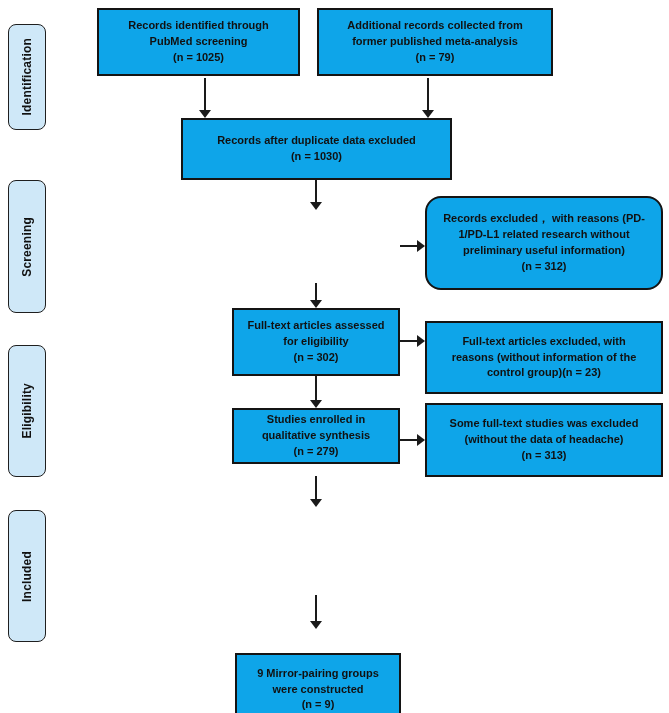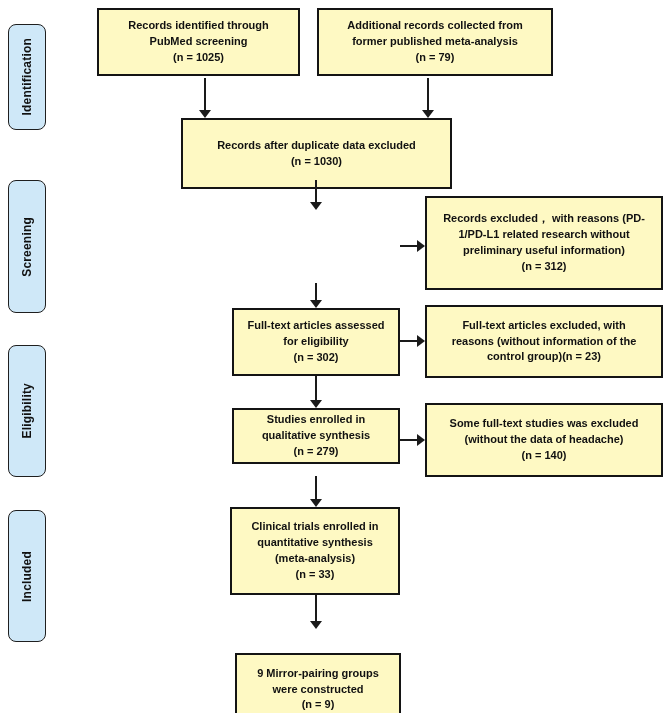--- a/index.html
+++ b/index.html
@@ -39,40 +39,40 @@
   }
   .stage-identification { top: 24px;  height: 106px; }
   .stage-screening      { top: 180px; height: 133px; }
   .stage-eligibility    { top: 345px; height: 132px; }
   .stage-included       { top: 510px; height: 132px; }
 
   
   .box {
     position: absolute;
     box-sizing: border-box;
-    background: #fef9c3;
+    background: #0ea5e9;
     border: 2px solid #141414;
     display: flex;
     align-items: center;
     justify-content: center;
     text-align: center;
     font-weight: 700;
     font-size: 11px;
     line-height: 1.45;
     color: #111;
     white-space: pre-line;
     padding: 19px 6px;
   }
   .box-pubmed             { left: 97px;  top: 8px;   width: 203px; height: 68px; }
   .box-additional         { left: 317px; top: 8px;   width: 236px; height: 68px; }
-  .box-dedup              { left: 181px; top: 118px; width: 271px; height: 71px; }
+  .box-dedup              { left: 181px; top: 118px; width: 271px; height: 62px; }
   .box-screened           { left: 232px; top: 210px; width: 168px; height: 73px; }
-  .box-excluded-screening { left: 425px; top: 196px; width: 238px; height: 94px; }
+  .box-excluded-screening { left: 425px; top: 196px; width: 238px; height: 94px; border-radius: 16px; }
   .box-fulltext           { left: 232px; top: 308px; width: 168px; height: 68px; }
-  .box-excluded-fulltext  { left: 425px; top: 305px; width: 238px; height: 73px; }
+  .box-excluded-fulltext  { left: 425px; top: 321px; width: 238px; height: 73px; }
   .box-qualitative        { left: 232px; top: 408px; width: 168px; height: 56px; }
   .box-excluded-headache  { left: 425px; top: 403px; width: 238px; height: 74px; }
   .box-quantitative       { left: 230px; top: 507px; width: 170px; height: 88px; }
   .box-mirror             { left: 235px; top: 629px; width: 166px; height: 73px; margin-top: 24px; }
 
   
   .varrow { position: absolute; width: 12px; }
   .varrow .line {
     position: absolute; left: 5px; top: 0;
     width: 1.8px; height: calc(100% - 7px);
@@ -144,25 +144,21 @@
 for eligibility
 (n = 302)</div>
   <div class="box box-excluded-fulltext">Full-text articles excluded, with
 reasons (without information of the
 control group)(n = 23)</div>
   <div class="box box-qualitative">Studies enrolled in
 qualitative synthesis
 (n = 279)</div>
   <div class="box box-excluded-headache">Some full-text studies was excluded
 (without the data of headache)
-(n = 140)</div>
-  <div class="box box-quantitative">Clinical trials enrolled in
-quantitative synthesis
-(meta-analysis)
-(n = 33)</div>
+(n = 313)</div>
   <div class="box box-mirror">9 Mirror-pairing groups
 were constructed
 (n = 9)</div>
 
   <div class="varrow va1">
       <div class="line"></div>
       <div class="head"></div>
     </div>
   <div class="varrow va2">
       <div class="line"></div>

